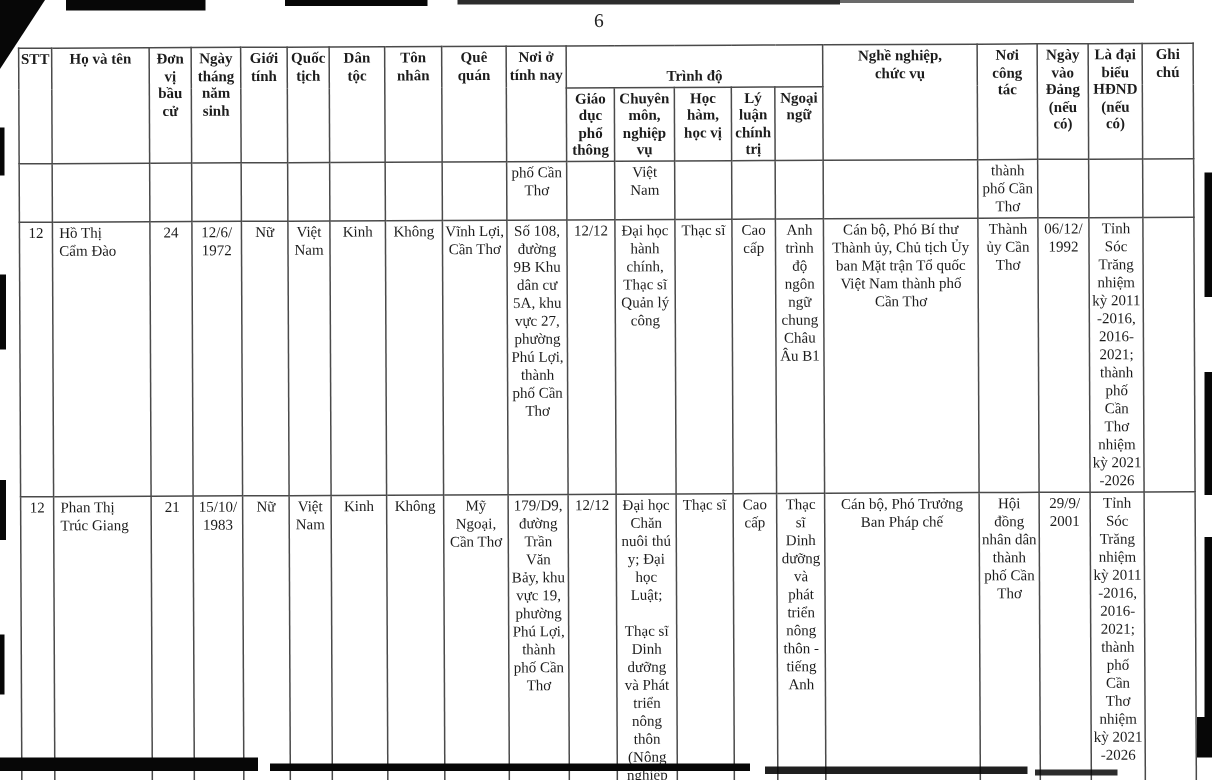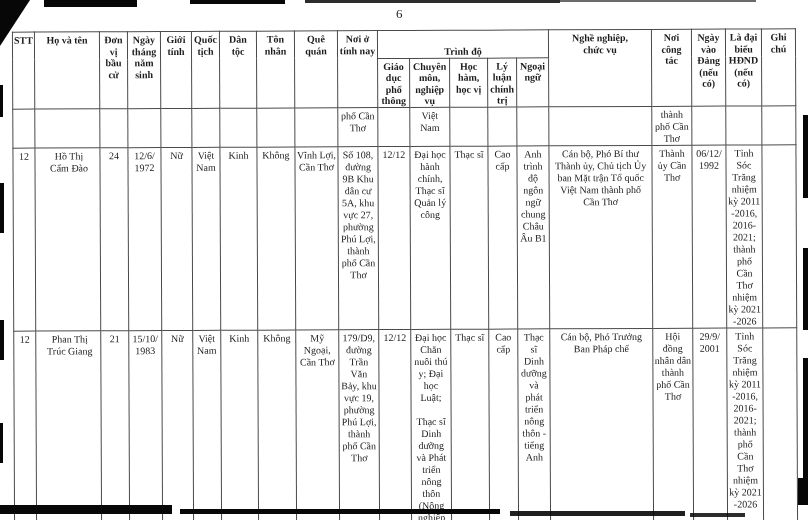--- a/index.html
+++ b/index.html
@@ -35,21 +35,21 @@
     padding: 2px 1px 0 1px;
     font-size: 10px;
     line-height: 12px;
     white-space: pre-line;
     overflow: hidden;
     box-sizing: border-box;
     font-weight: normal;
   }
   th { font-weight: bold; line-height: 11.5px; }
   th.band { height: 14px; padding-top: 15px; }
-  td.al { text-align: center; padding-left: 4px; margin-left: 44px; }
+  td.al { text-align: left; padding-left: 4px; margin-left: 44px; }
 
   
   .art { position: absolute; background: #070707; }
   .corner-tl { left: 0; top: 0; width: 30px; height: 46px;
     clip-path: polygon(0 0, 100% 0, 0 100%); }
   .tb1 { left: 44px;  top: 0; width: 93px;  height: 7px; }
   .tb2 { left: 190px; top: 0; width: 95px;  height: 4px; }
   .tb3 { left: 305px; top: 0; width: 255px; height: 3px; opacity: .85; }
   .tb4 { left: 560px; top: 0; width: 196px; height: 2px; opacity: .6; }
   .lt1 { left: 0; top: 85px;  width: 3px; height: 32px; }

